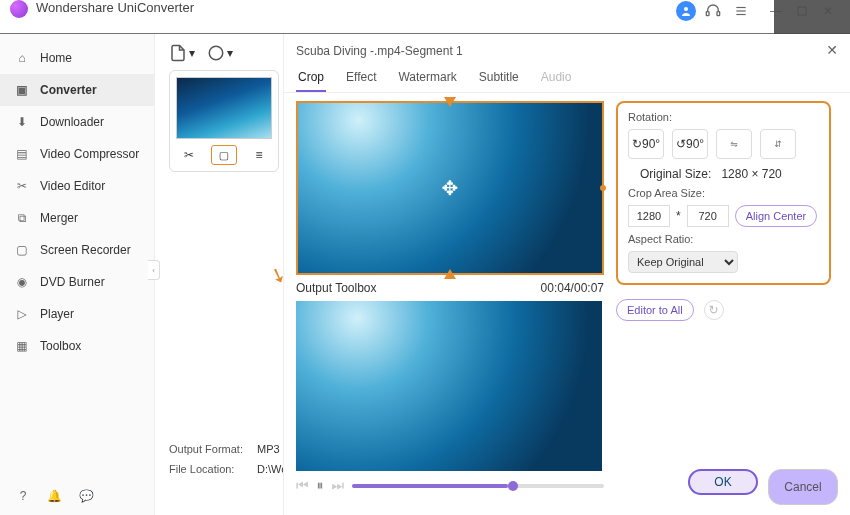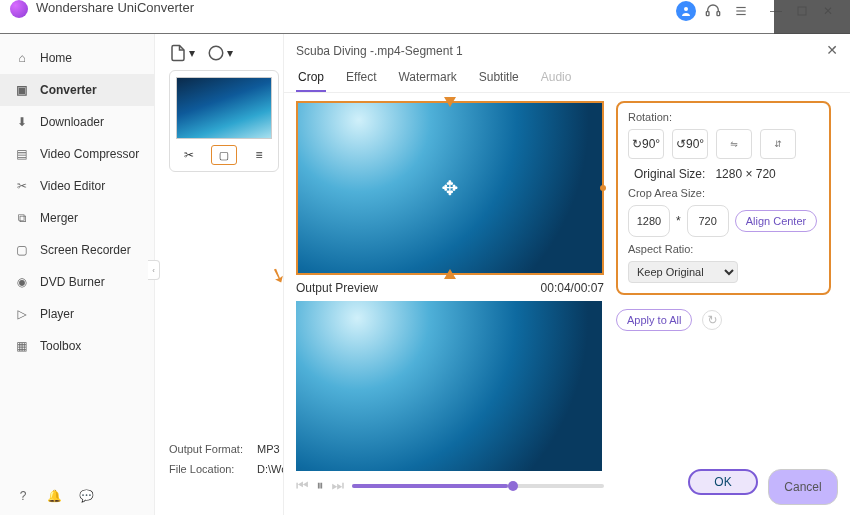--- a/index.html
+++ b/index.html
@@ -56,24 +56,24 @@
 .play-btn{color:#888;cursor:pointer;font-size:14px}
 .play-btn.dis{color:#ccc}
 .seek{flex:1;height:4px;background:#ddd;border-radius:2px;position:relative}
 .seek-fill{position:absolute;left:0;top:0;height:4px;width:62%;background:#8e6bd6;border-radius:2px}
 .seek-knob{position:absolute;left:62%;top:-3px;width:10px;height:10px;border-radius:50%;background:#8e6bd6}
 .panel-col{width:215px}
 .rot-box{border:2px solid #e38b2f;border-radius:8px;padding:8px 10px 10px}
 .sec-lbl{font-size:11px;color:#555;margin-bottom:6px}
 .rot-row{display:flex;gap:8px;margin-bottom:8px}
 .rot-btn{width:36px;height:30px;border:1px solid #ddd;border-radius:4px;display:flex;align-items:center;justify-content:center;font-size:9px;color:#777;cursor:pointer}
-.kv-row{display:flex;align-items:center;gap:10px;margin:6px 6px;font-size:11px;color:#555}
+.kv-row{display:flex;align-items:center;gap:10px;margin:6px 12px;font-size:11px;color:#555}
 .kv-row .v{color:#333}
 .sz-row{display:flex;align-items:center;gap:6px;margin:4px 0}
-.sz-in{width:42px;height:32px;border:1px solid #ddd;border-radius:8px;text-align:center;font-size:11px}
+.sz-in{width:42px;height:22px;border:1px solid #ddd;border-radius:0;text-align:center;font-size:11px}
 .btn-pill{height:22px;padding:0 10px;border:1px solid #b89be8;border-radius:11px;background:#fff;color:#6b4fbf;font-size:11px;cursor:pointer}
 .sel{width:110px;height:22px;border:1px solid #ddd;border-radius:4px;font-size:11px;padding:0 4px}
 .apply-row{margin-top:14px;display:flex;align-items:center;gap:10px}
 .ref-ico{width:20px;height:20px;border:1px solid #ddd;border-radius:50%;display:flex;align-items:center;justify-content:center;color:#bbb}
 .dlg-foot{position:absolute;bottom:10px;right:12px;display:flex;gap:10px}
 .btn-ok{width:70px;height:26px;border:2px solid #7b5bd6;border-radius:13px;background:#ede6fb;color:#0c4a6e;font-size:12px;cursor:pointer}
 .btn-cancel{width:70px;height:36px;border:1px solid #ccc;border-radius:13px;background:#c4b5fd;color:#555;font-size:12px;cursor:pointer}
 .overlay-rect{position:absolute;right:0;top:0;width:76px;height:34px;background:#4a4a4a;opacity:.9}
 svg{display:block}
 </style>
@@ -223,21 +223,21 @@
       <div class="crop-frame">
         <div class="vid">
           <span class="move-ico">✥</span>
         </div>
         <div class="handle h-top"></div>
         <div class="handle h-bot"></div>
         <div class="handle h-r"></div>
         <span class="arrow-diag">➘</span>
       </div>
       <div class="out-row">
-        <span>Output Preview</span>
+        <span>Output Toolbox</span>
         <span>00:04/00:07</span>
       </div>
       <div class="vid2"></div>
       <div class="play-row">
         <span class="play-btn dis">⏮</span>
         <span class="play-btn">⏸</span>
         <span class="play-btn dis">⏭</span>
         <div class="seek">
           <div class="seek-fill"></div>
           <div class="seek-knob"></div>
@@ -267,21 +267,21 @@
         <div class="sz-row">
           <input class="sz-in" value="1280" style="">
           <span>*</span>
           <input class="sz-in" value="720" style="">
           <button class="btn-pill">Align Center</button>
         </div>
         <div class="sec-lbl" style="margin-top:6px">Aspect Ratio:</div>
         <select class="sel"><option>Keep Original</option></select>
       </div>
       <div class="apply-row">
-        <button class="btn-pill">Apply to All</button>
+        <button class="btn-pill">Editor to All</button>
         <div class="ref-ico">↻</div>
       </div>
     </div>
   </div>
   <div class="dlg-foot">
     <button class="btn-ok">OK</button>
     <button class="btn-cancel">Cancel</button>
   </div>
 </div>
 

